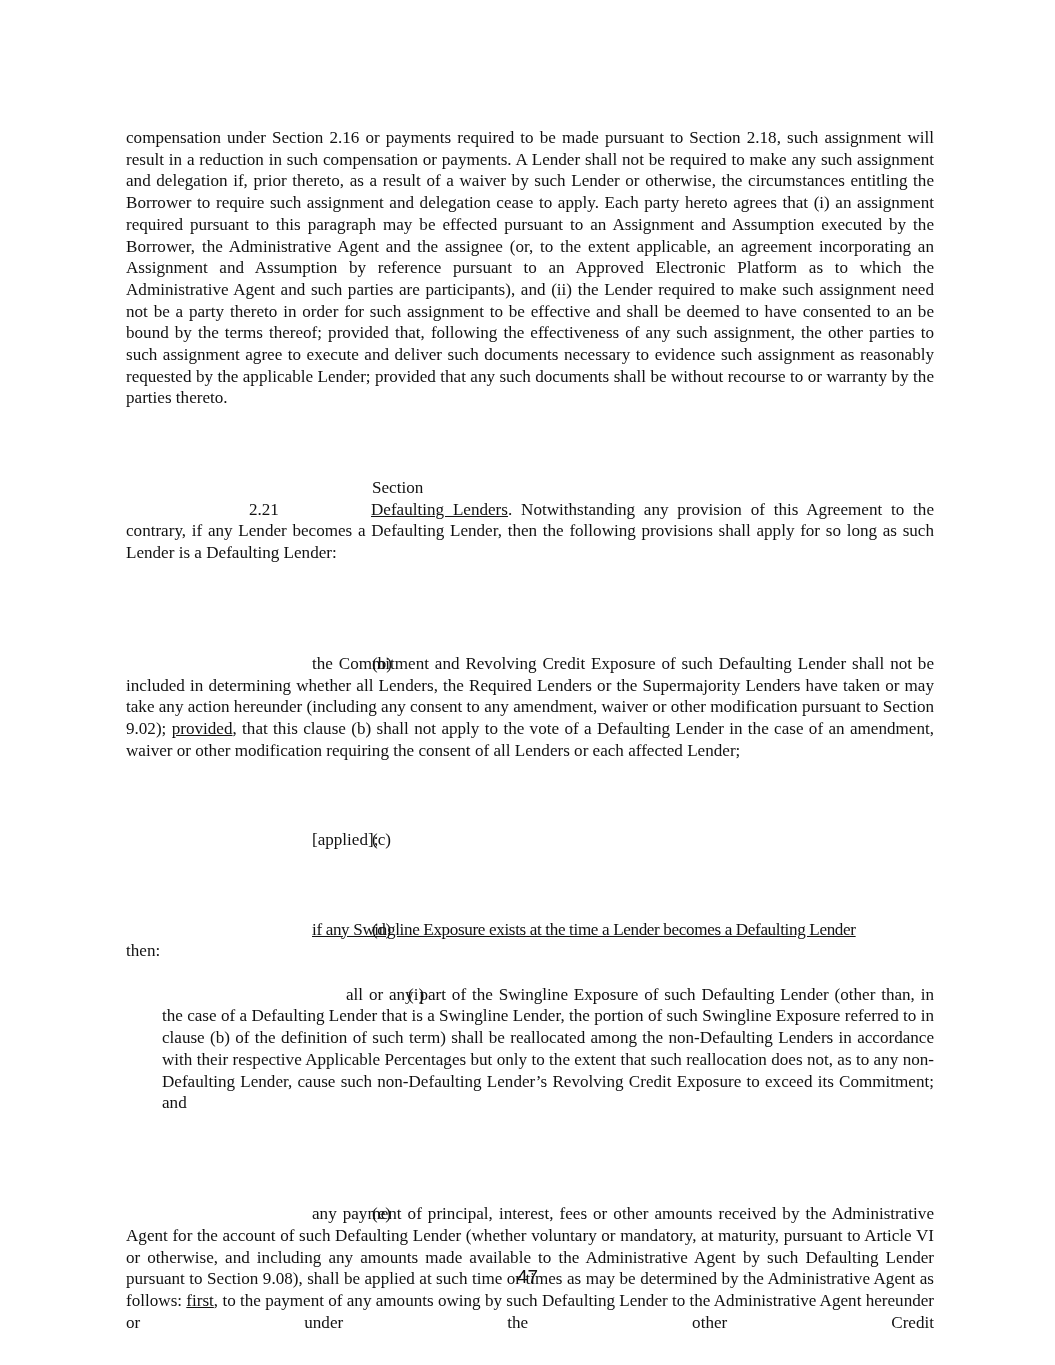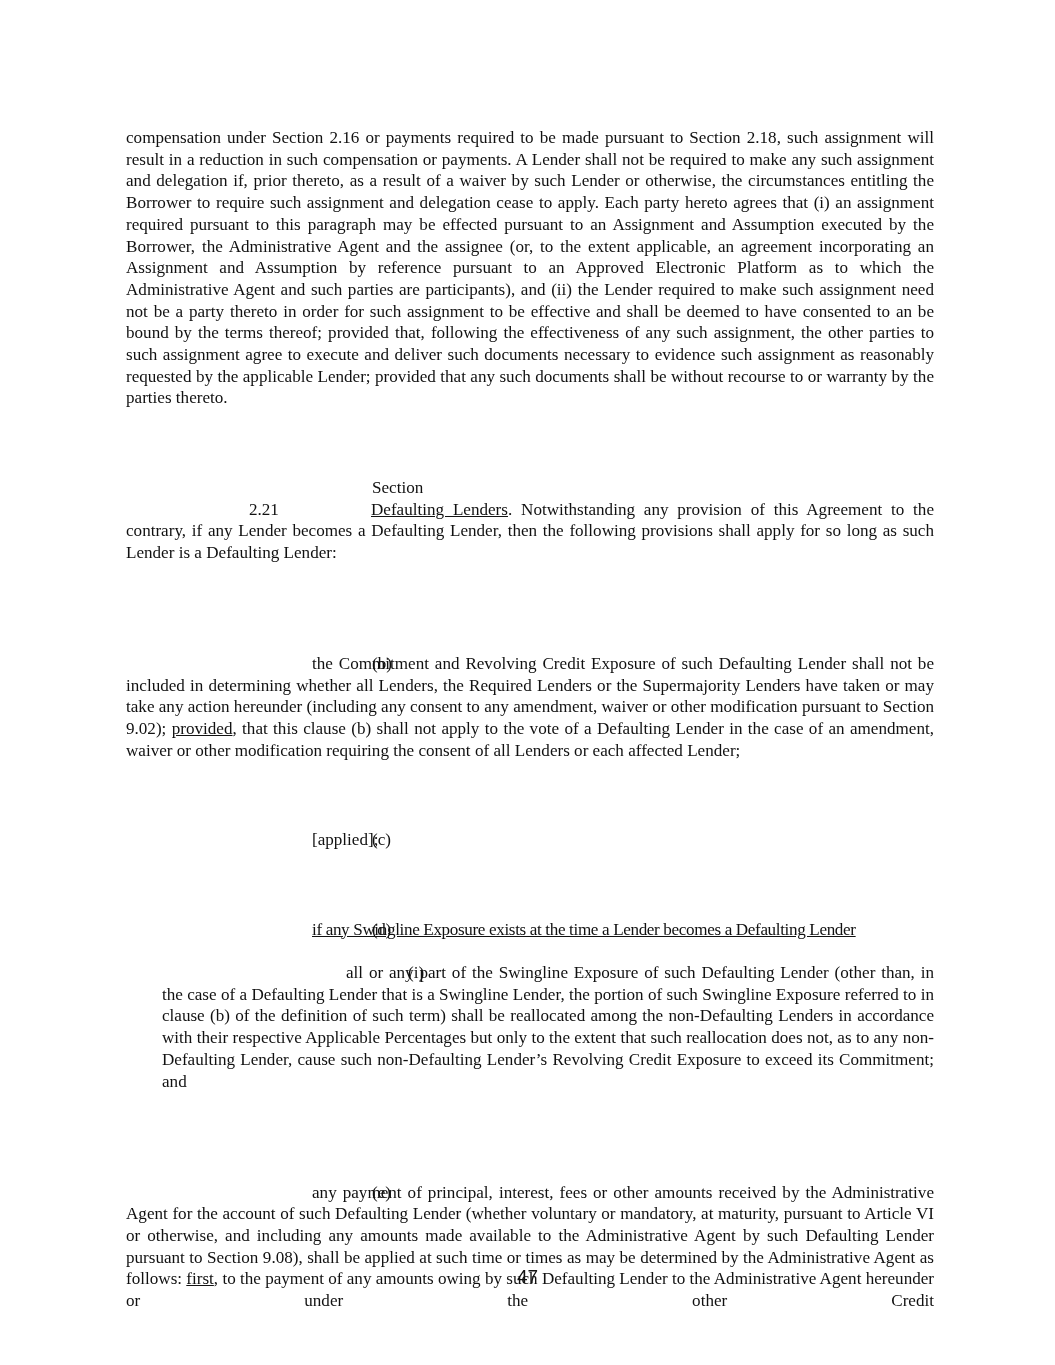--- a/index.html
+++ b/index.html
@@ -47,20 +47,21 @@
 
     <p class="indent1">
       <span class="tab-label">(c)</span><span>[applied];</span>
     </p>
 
     <div class="gap"></div>
 
     <p class="indent1" style="text-align:left; white-space:nowrap; letter-spacing:-0.35px;text-decoration:underline;">
       <span class="tab-label">(d)</span><span>if any Swingline Exposure exists at the time a Lender becomes a Defaulting Lender</span>
     </p>
+    <p>then:</p>
 
     <div class="gap"></div>
 
     <p class="sub" style="text-indent:123px;">
       <span class="tab-label-sub">(i)</span><span>all or any part of the Swingline Exposure of such Defaulting Lender (other than, in the case of a Defaulting  Lender that is a Swingline Lender, the portion of such Swingline Exposure referred to in  clause (b) of the definition  of such term) shall be reallocated among the non-Defaulting Lenders in accordance with their respective Applicable Percentages but only to the extent that such reallocation does not, as to any non-Defaulting Lender, cause such non-Defaulting Lender’s Revolving Credit Exposure to exceed its Commitment; and</span>
     </p>
 
     <div class="gap"></div>
 
 

